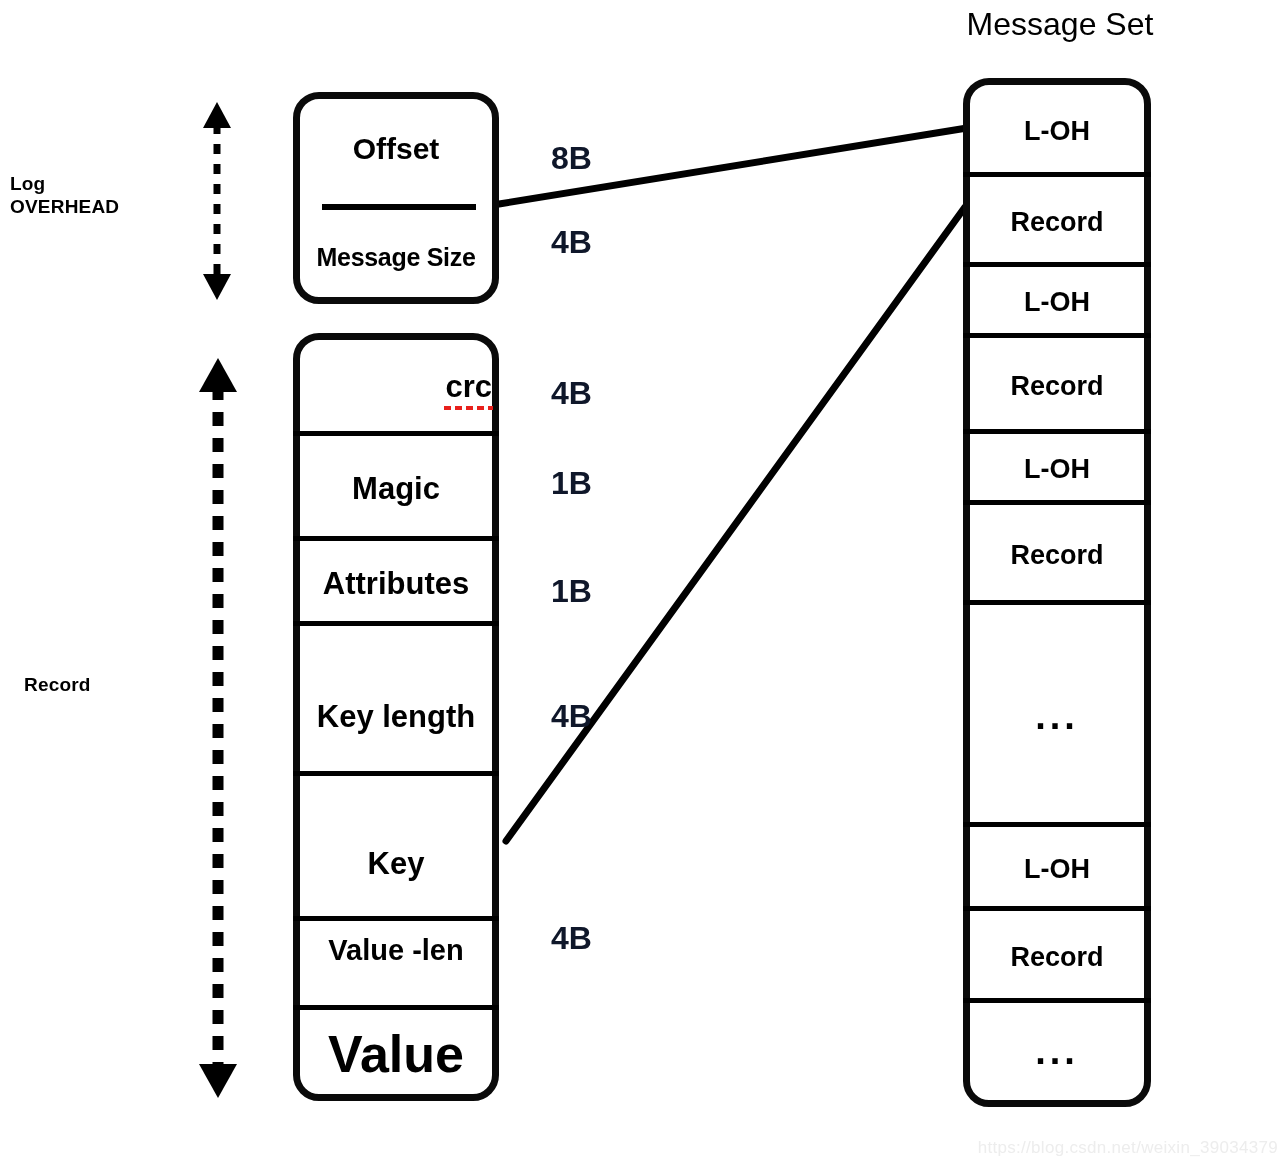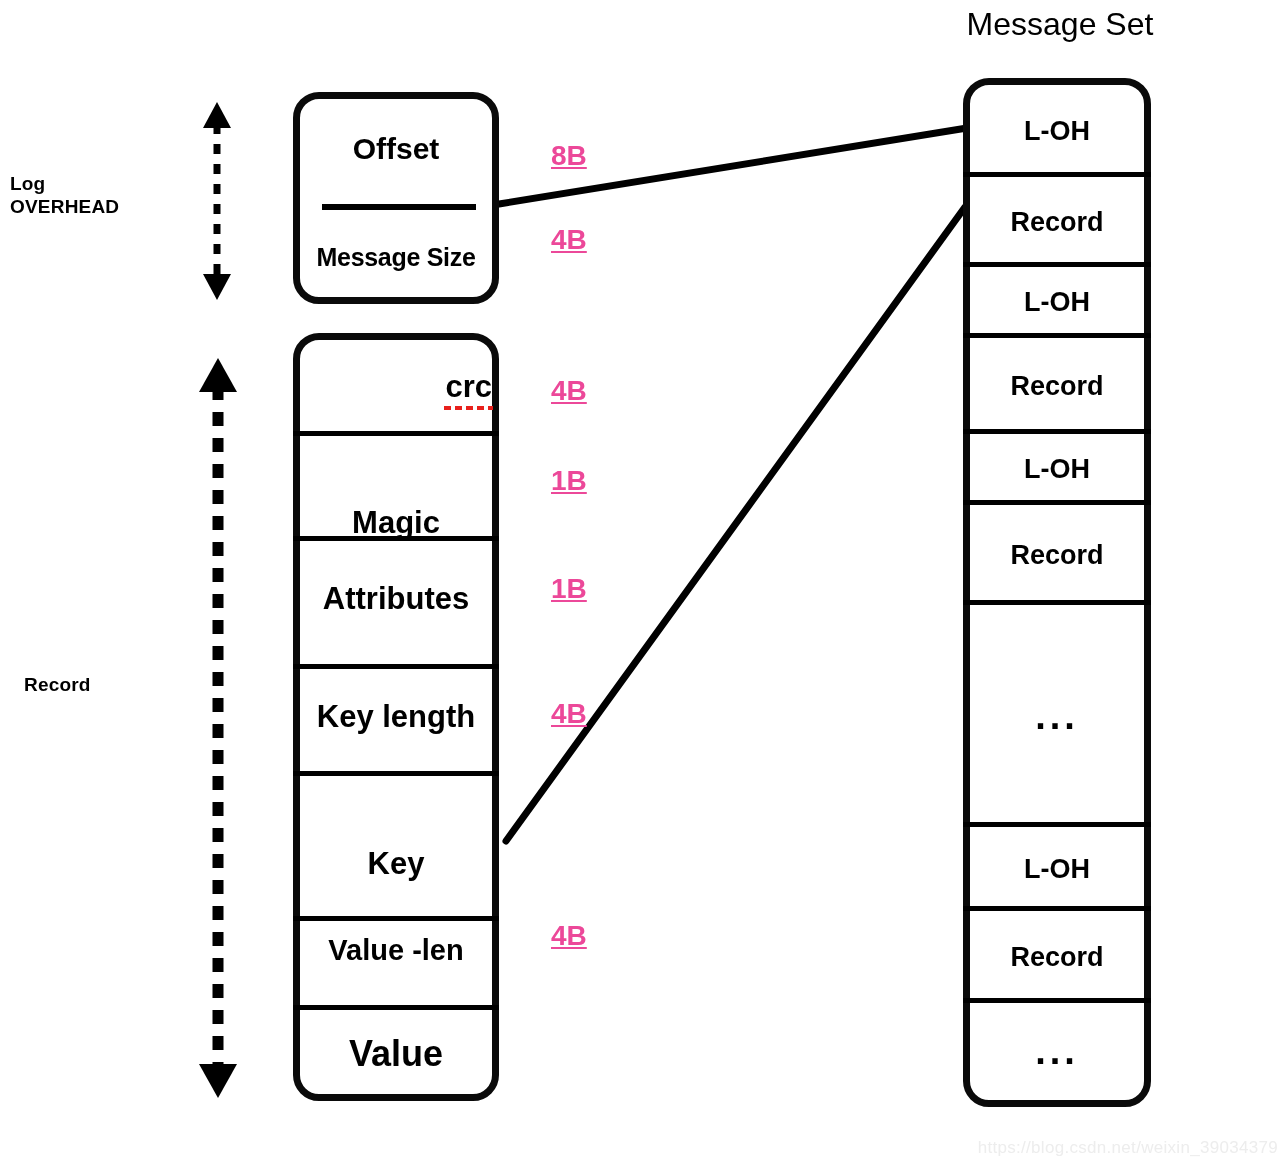--- a/index.html
+++ b/index.html
@@ -137,21 +137,21 @@
     background: #000;
   }
   #messagesize-cell {
     top: 118px; height: 80px;
     font-size: 25px;
     letter-spacing: -.3px;
   }
 
   
   #record-box .row { font-size: 31px; }
-  #record-box .row.big { font-size: 36px; }
+  #record-box .row.big { font-size: 52px; }
   #record-box .row.small { font-size: 29px; }
 
   
   .crc-text {
     position: relative;
     display: inline-block;
     padding-bottom: 2px;
   }
   .crc-text::after {
     content: "";
@@ -173,25 +173,24 @@
     left: 910px;  top: 6px;  width: 300px;
     text-align: center;
     font-size: 32px;
     font-weight: normal;
     color: #000;
   }
 
   
   .byte-label {
     position: absolute;
-    font-size: 28px;
+    font-size: 32px;
     font-weight: bold;
-    color: #ec4899;
+    color: #0f172a;
     left: 551px;
-    text-decoration: underline;
   }
 
   
   #connectors {
     position: absolute;
     left: 0; top: 0;
     width: 1286px; height: 1168px;
     pointer-events: none;
   }
 
@@ -244,25 +243,25 @@
       <span>Message Size</span>
     </div>
   </div>
 
   <div class="sketch-box" id="record-box">
 
     <div class="row divider-bottom" style="top:0;height:96px;justify-content:flex-end;">
       <span class="crc-text">crc</span>
     </div>
 
-    <div class="row divider-bottom" style="top:96px;height:105px;align-items:flex-end;">
+    <div class="row divider-bottom" style="top:96px;height:105px;">
       <span>Magic</span>
     </div>
 
-    <div class="row divider-bottom" style="top:189px;height:140px;">
+    <div class="row divider-bottom" style="top:201px;height:85px;">
       <span>Attributes</span>
     </div>
 
     <div class="row divider-bottom" style="top:317px;height:119px;">
       <span>Key length</span>
     </div>
 
     <div class="row divider-bottom" style="top:436px;height:115px;margin-top:30px;">
       <span>Key</span>
     </div>

